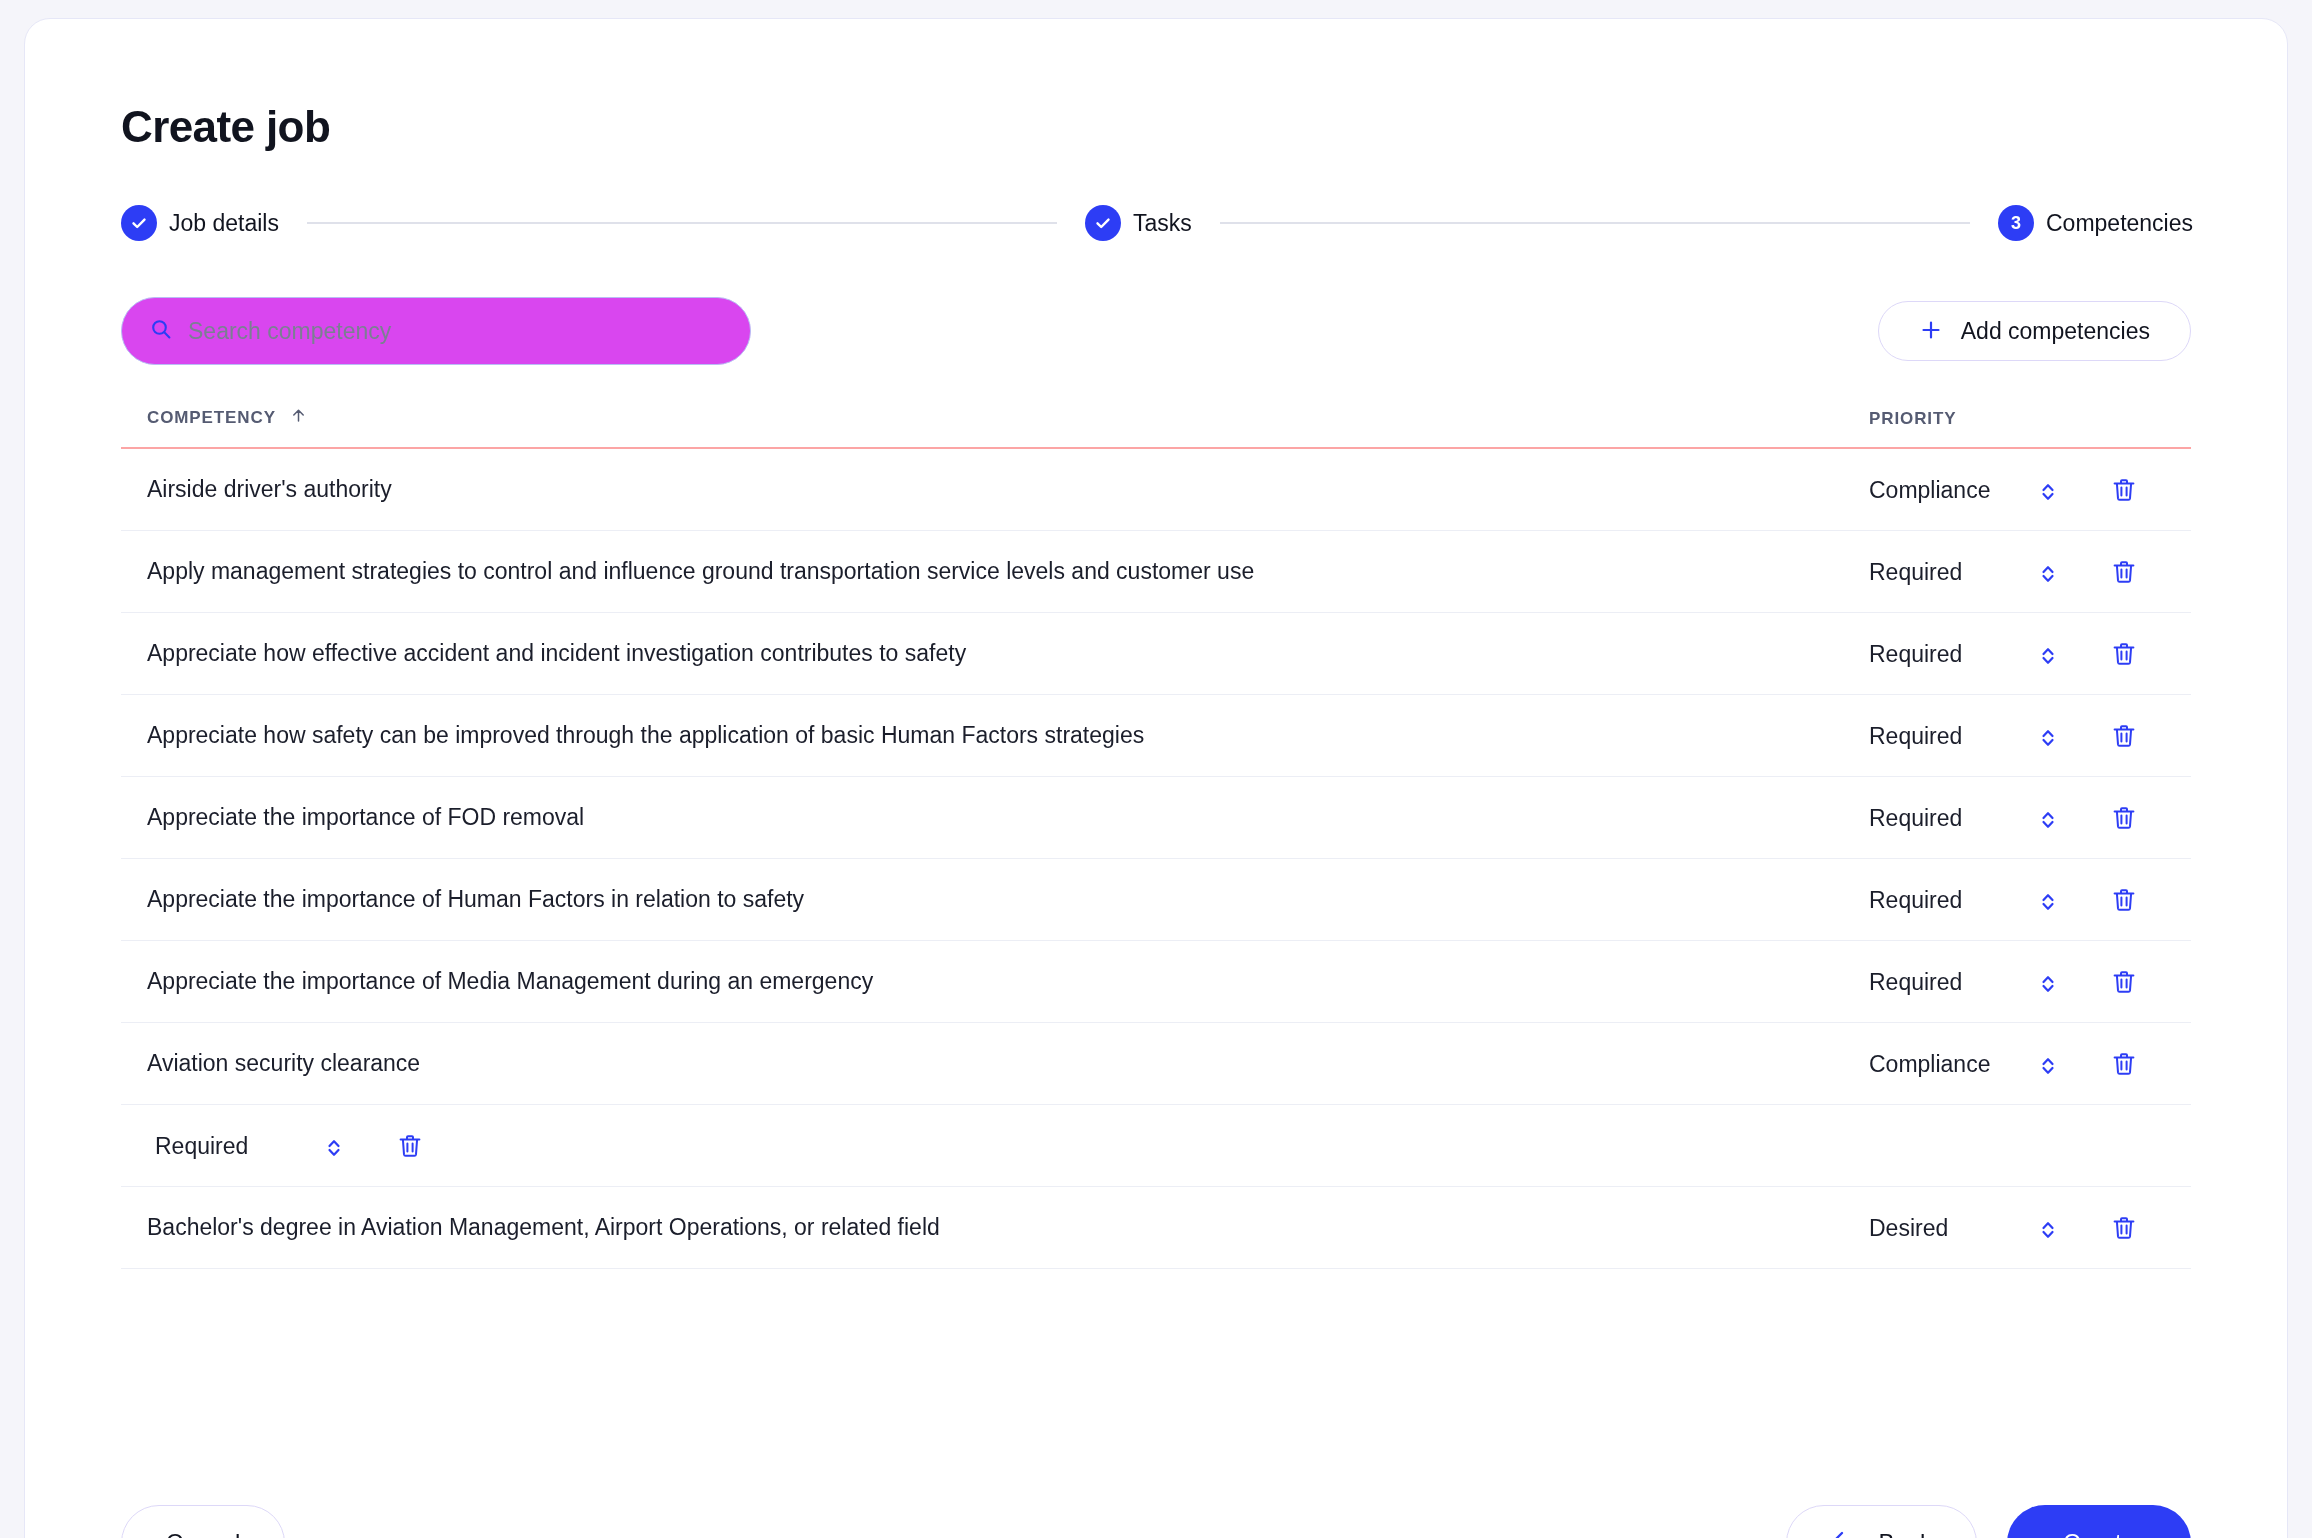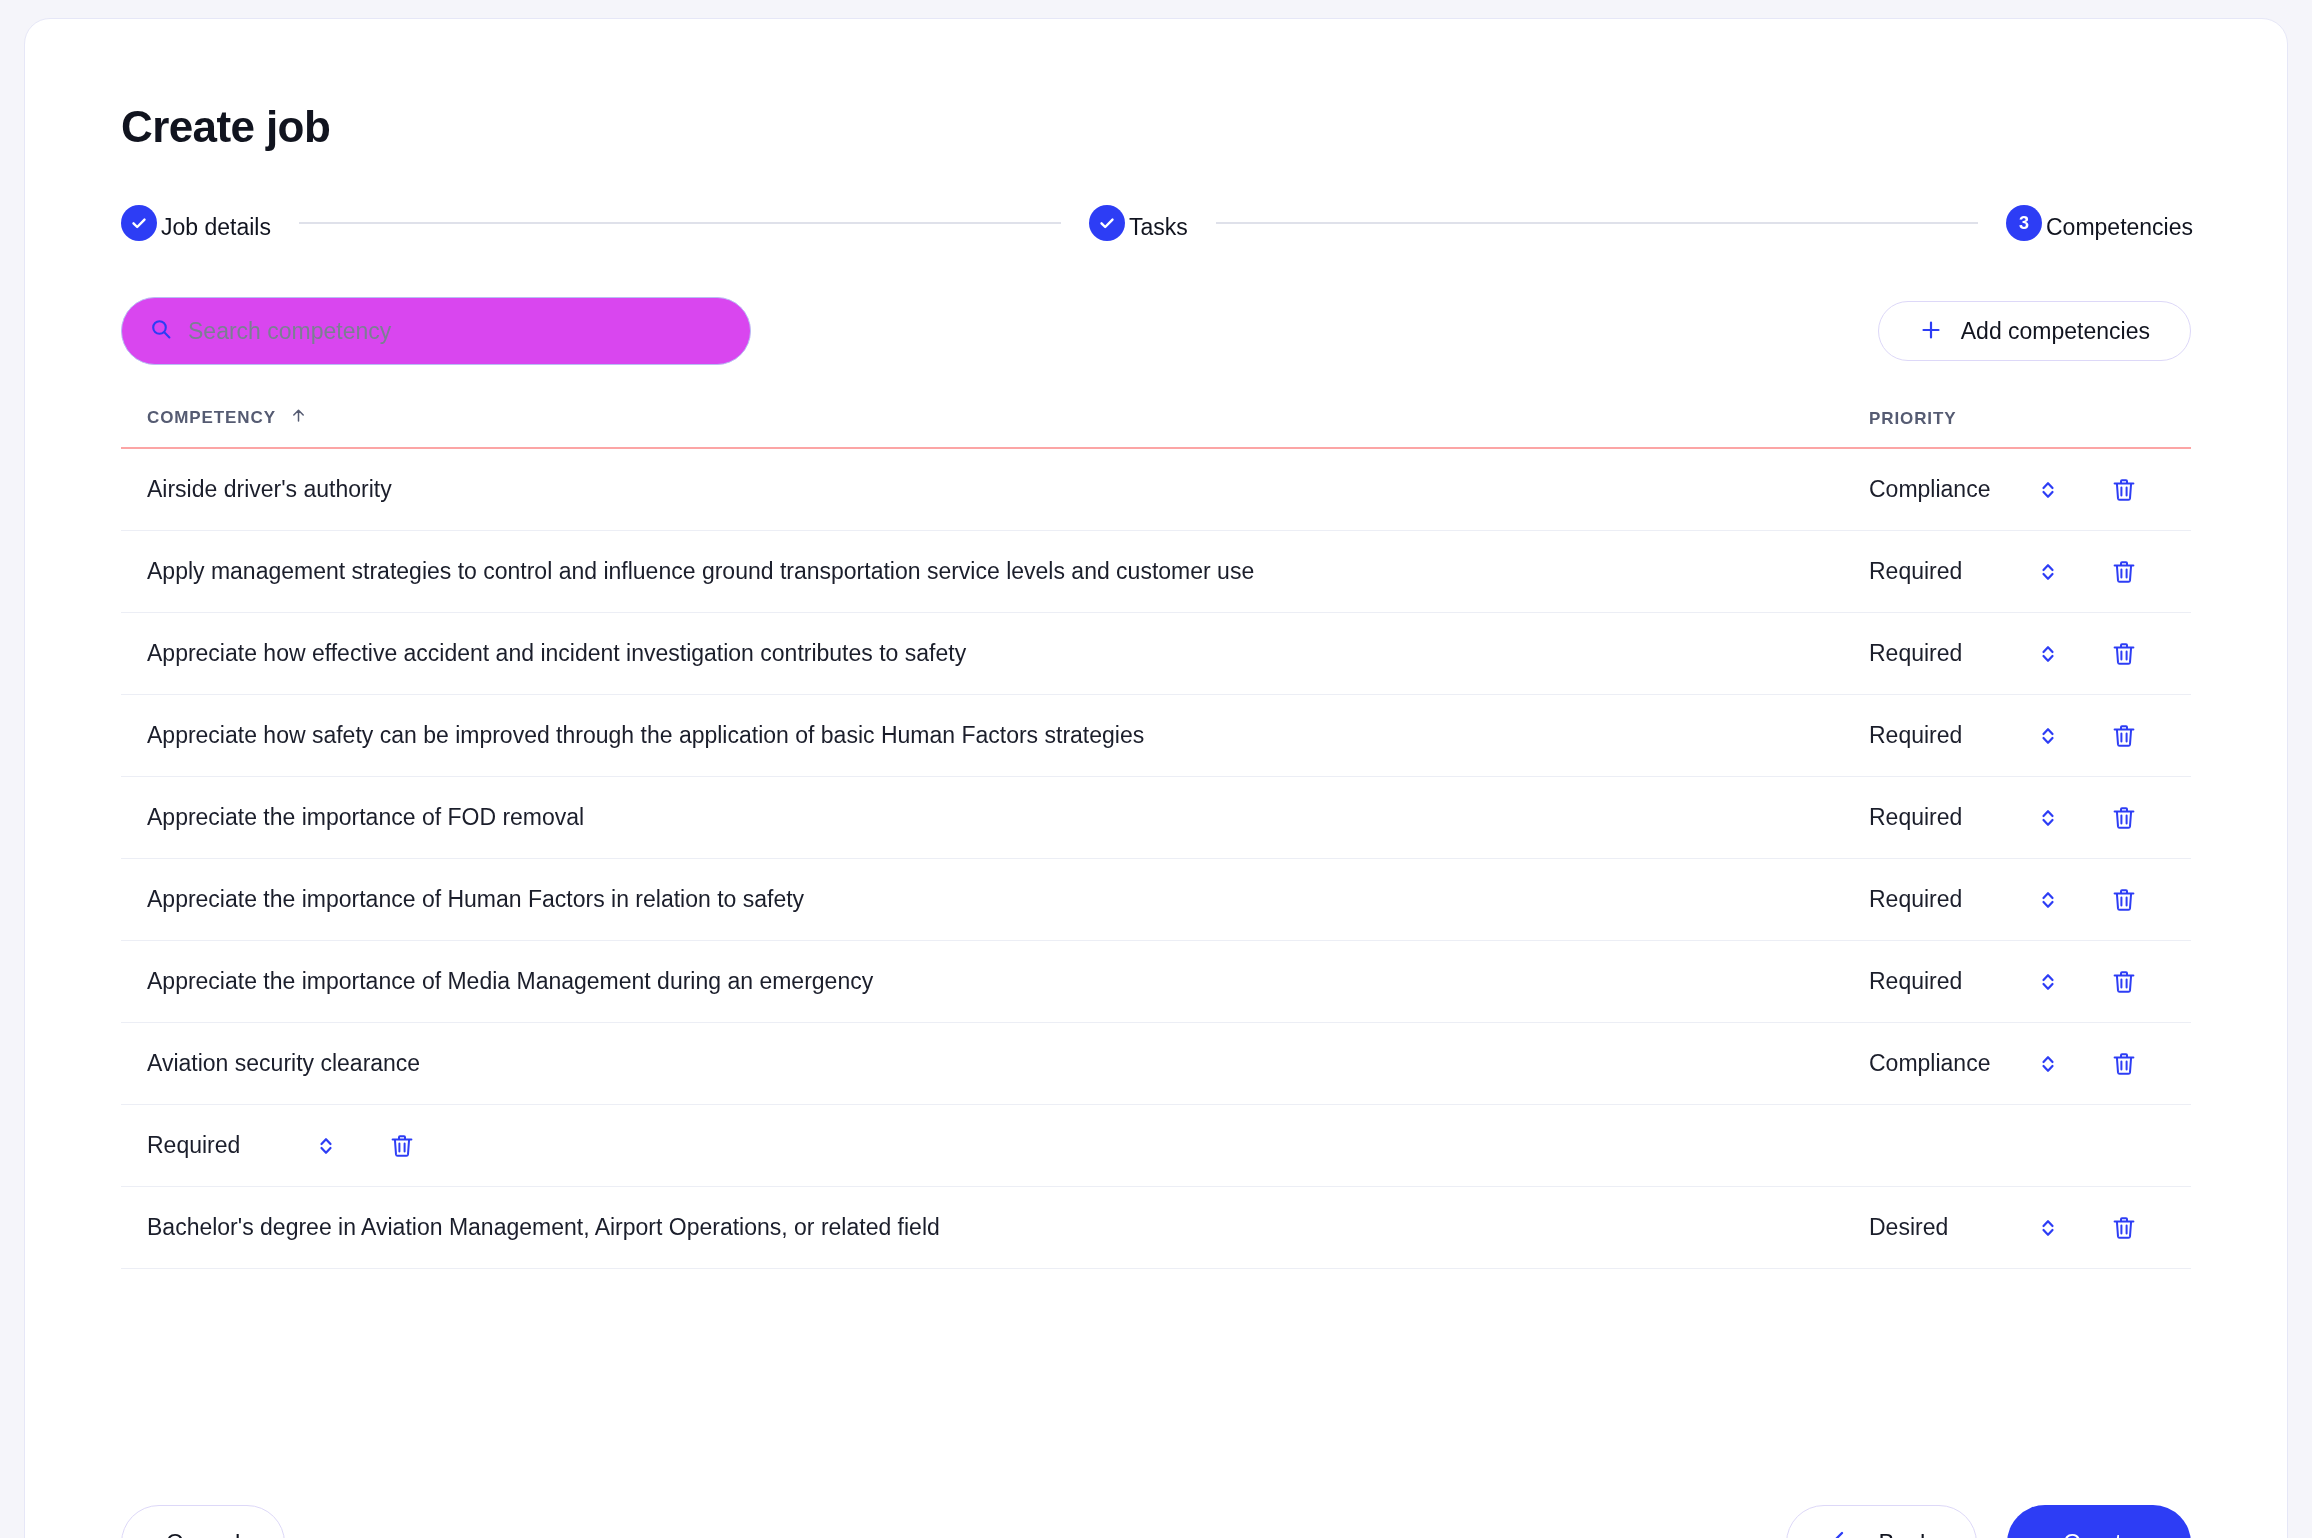--- a/index.html
+++ b/index.html
@@ -45,22 +45,22 @@
 
   
   .stepper {
     display: flex;
     align-items: center;
     margin-top: 56px;
     width: 2072px;
   }
   .step {
     display: flex;
-    align-items: flex-end;
-    gap: 4px;
+    align-items: center;
+    gap: 12px;
     flex: 0 0 auto;
     white-space: nowrap;
   }
   .step-bubble {
     width: 36px;
     height: 36px;
     border-radius: 50%;
     background: #2d3df5;
     display: flex;
     align-items: center;
@@ -168,21 +168,22 @@
     font-size: 23px;
     color: #1b1e2b;
     white-space: nowrap;
     overflow: hidden;
     text-overflow: ellipsis;
   }
   .cell-priority {
     width: 296px;
     flex: 0 0 296px;
     display: flex;
-    align-items: center;
+    align-items: flex-end;
+    margin-left: 8px;
   }
   .priority-value {
     font-size: 23px;
     color: #1b1e2b;
     width: 162px;
   }
   .sort-toggle {
     width: 34px;
     display: flex;
     align-items: center;

